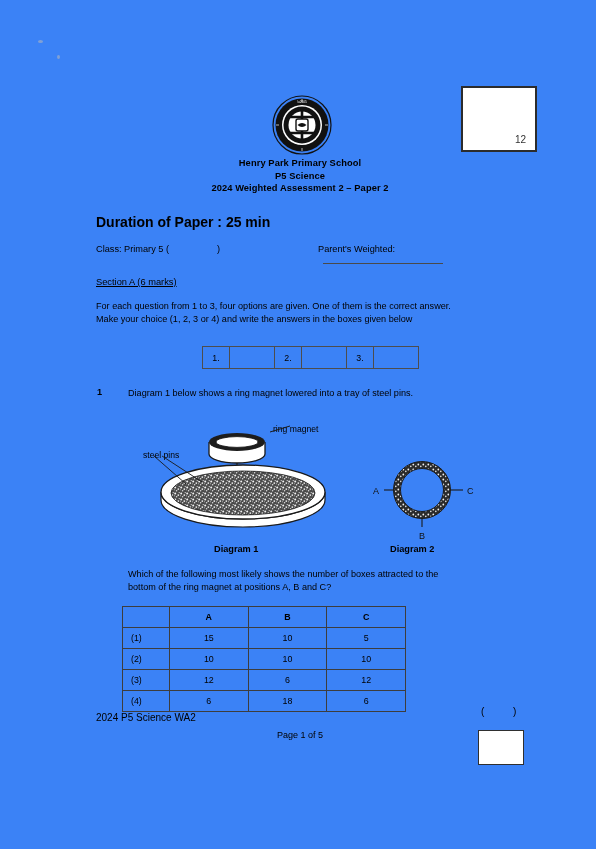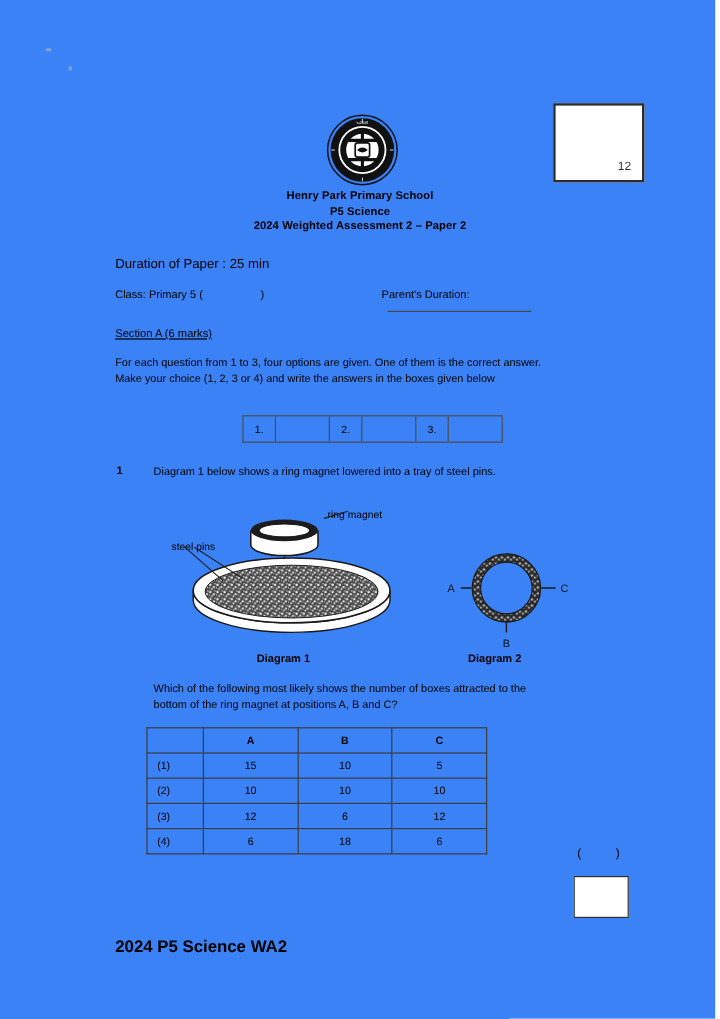--- a/index.html
+++ b/index.html
@@ -73,22 +73,22 @@
   }
 
   
   .body-wrap {
     position: absolute;
     left: 96px;
     top: 214px;
     width: 420px;
   }
   .duration {
-    font-weight: normal;
-    font-size: 11px;
+    font-weight: bold;
+    font-size: 14px;
     margin: 0 0 14px 0;
   }
   .name-row, .class-row {
     font-size: 9.2px;
     position: relative;
     height: 16px;
   }
   .name-row { margin-bottom: 8px; }
   .dotline {
     display: inline-block;
@@ -247,23 +247,22 @@
     position: absolute;
     left: 0;
     top: 730px;
     width: 600px;
     text-align: center;
     font-size: 9px;
   }
   .foot-code {
     position: absolute;
     left: 96px;
-    top: 780px;
-    font-size: 14px;
-    font-weight: bold;
+    top: 712px;
+    font-size: 10px;
   }
 </style>
 </head>
 <body>
 
 <div class="page">
 
   <span class="speck s1"></span>
   <span class="speck s2"></span>
 
@@ -296,21 +295,21 @@
     <div>2024 Weighted Assessment 2 – Paper 2</div>
   </div>
 
   <div class="body-wrap">
     <p class="duration">Duration of Paper : 25 min</p>
 
 
     <div class="class-row">
       <span>Class: Primary 5 (</span><span style="display:inline-block;width:48px"></span><span>)</span>
       <span class="right-part">
-        <span>Parent's Duration:</span><span class="dotline sig-line"></span>
+        <span>Parent's Weighted:</span><span class="dotline sig-line"></span>
       </span>
     </div>
 
     <div class="section-title">Section A (6 marks)</div>
 
     <p class="instructions">
       <span>For each question from 1 to 3, four options are given. One of them is the correct answer.</span><br>
       <span>Make your choice (1, 2, 3 or 4) and write the answers in the boxes given below</span>
     </p>
   </div>
@@ -433,15 +432,16 @@
       <td class="lbl-col">(4)</td>
       <td>6</td>
       <td>18</td>
       <td>6</td>
     </tr>
   </tbody>
     </table>
 
   <div class="paren-mark">(       )</div>
   <div class="bottom-box"></div>
+  <div class="page-no">Page 1 of 5</div>
   <div class="foot-code">2024 P5 Science WA2</div>
 
 </div>
 
 </body></html>

